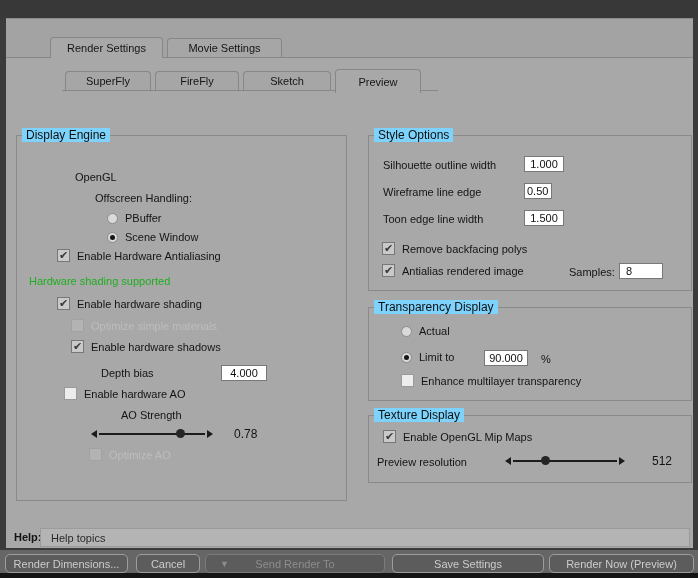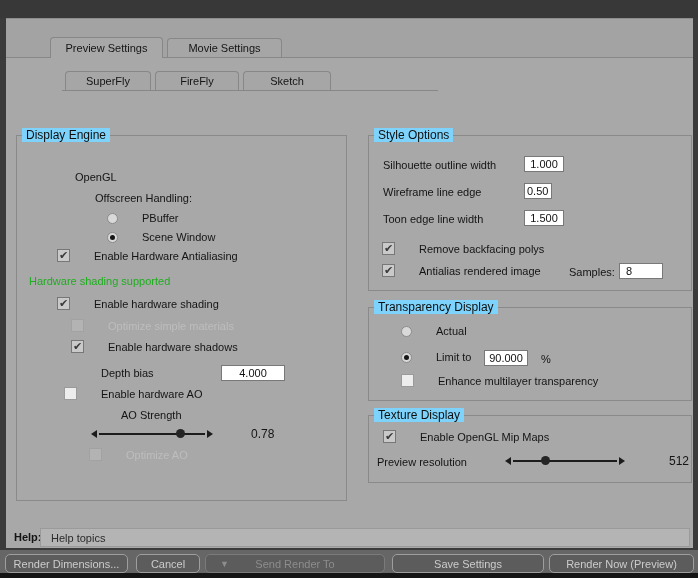--- a/index.html
+++ b/index.html
@@ -6,21 +6,21 @@
   body{font-family:"Liberation Sans",sans-serif;}
   #window{position:relative;width:698px;height:578px;background:#3b3b3b;overflow:hidden;}
   #titlebar{position:absolute;left:0;top:0;width:698px;height:18px;background:#383838;}
   #dialog{position:absolute;left:6px;top:18px;width:687px;height:530px;background:#a8a8a8;border-top:1px solid #8d8d8d;box-sizing:border-box;}
   #topband{position:absolute;left:0;top:0;width:100%;height:38px;background:#a3a3a3;}
   .baseline{position:absolute;height:1px;background:#878787;}
   .tab{position:absolute;box-sizing:border-box;border:1px solid #878787;border-bottom:none;border-radius:4px 4px 0 0;background:#a6a6a6;display:flex;align-items:center;justify-content:center;font-size:11px;color:#151515;cursor:default;}
   .tab.active{background:#a8a8a8;z-index:3;}
   .group{position:absolute;border:1px solid #8a8a8a;box-sizing:border-box;}
   .group-title{position:absolute;top:-8px;left:5px;background:#7dd3fc;padding:0 4px;font-size:12px;color:#0f0f0f;white-space:nowrap;}
-  .row{position:absolute;display:flex;align-items:center;gap:24px;font-size:11px;color:#141414;white-space:nowrap;}
+  .row{position:absolute;display:flex;align-items:center;gap:7px;font-size:11px;color:#141414;white-space:nowrap;}
   .row.disabled{color:#bdbdbd;}
   .lbl{font-size:11px;color:#141414;position:absolute;white-space:nowrap;}
   .green{color:#1fae1f;}
   .cb{width:13px;height:13px;box-sizing:border-box;border:1px solid #777;background:#c9c9c9;display:flex;align-items:center;justify-content:center;flex:0 0 auto;}
   .cb .check{font-size:11px;line-height:1;color:#3a3a3a;margin-top:-1px;}
   .cb.unchecked{background:#ededed;border-color:#9a9a9a;}
   .cb.discb{background:#b3b3b3;border-color:#a2a2a2;}
   .radio{width:11px;height:11px;border-radius:50%;background:#d9d9d9;border:1px solid #8b8b8b;box-sizing:border-box;position:relative;flex:0 0 auto;}
   .radio.selected::after{content:"";position:absolute;left:2px;top:2px;width:5px;height:5px;border-radius:50%;background:#161616;}
   .num-input{height:16px;border:1px solid #787878;background:#ffffff;font:11px "Liberation Sans",sans-serif;color:#111;text-align:center;box-sizing:border-box;padding:0 2px;}
@@ -42,36 +42,39 @@
 <body>
 
 <div id="window">
   <div id="titlebar"></div>
 
   <div id="dialog">
     <div id="topband"></div>
     <div class="baseline" style="left:0;top:38px;width:687px;"></div>
 
     <div class="tab active" style="left:44px;top:18px;width:113px;height:21px;z-index:3;">
-        <span>Preview Settings</span>
+        <span>Render Settings</span>
       </div>
     <div class="tab" style="left:161px;top:19px;width:115px;height:19px;">
         <span>Movie Settings</span>
       </div>
 
     <div class="baseline" style="left:56px;top:71px;width:376px;"></div>
     <div class="tab" style="left:59px;top:52px;width:86px;height:19px;text-align:right;">
         <span>SuperFly</span>
       </div>
     <div class="tab" style="left:149px;top:52px;width:84px;height:19px;">
         <span>FireFly</span>
       </div>
     <div class="tab" style="left:237px;top:52px;width:88px;height:19px;">
         <span>Sketch</span>
       </div>
+    <div class="tab active" style="left:329px;top:50px;width:86px;height:24px;">
+        <span>Preview</span>
+      </div>
 
     <div class="group" style="left:10px;top:116px;width:331px;height:366px;">
       <span class="group-title">Display Engine</span>
 
       <span class="lbl" style="left:58px;top:35px;">OpenGL</span>
       <span class="lbl" style="left:78px;top:56px;">Offscreen Handling:</span>
 
       <div class="row" style="left:90px;top:76px;">
         <span class="radio"></span>
         <span>PBuffer</span>
@@ -103,21 +106,21 @@
       </div>
 
       <div class="row" style="left:54px;top:204px;">
         <span class="cb">
             <span class="check">✔</span>
           </span>
         <span>Enable hardware shadows</span>
       </div>
 
       <span class="lbl" style="left:84px;top:231px;">Depth bias</span>
-      <input class="num-input" style="position: absolute; left: 204px; top: 229px; width: 64px;" value="4.000">
+      <input class="num-input" style="position: absolute; left: 204px; top: 229px; width: 46px;" value="4.000">
 
       <div class="row" style="left:47px;top:251px;">
         <span class="cb unchecked"></span>
         <span>Enable hardware AO</span>
       </div>
 
       <span class="lbl" style="left:104px;top:273px;">AO Strength</span>
 
       <div class="row" style="left:74px;top:291px;">
         <div class="slider">

